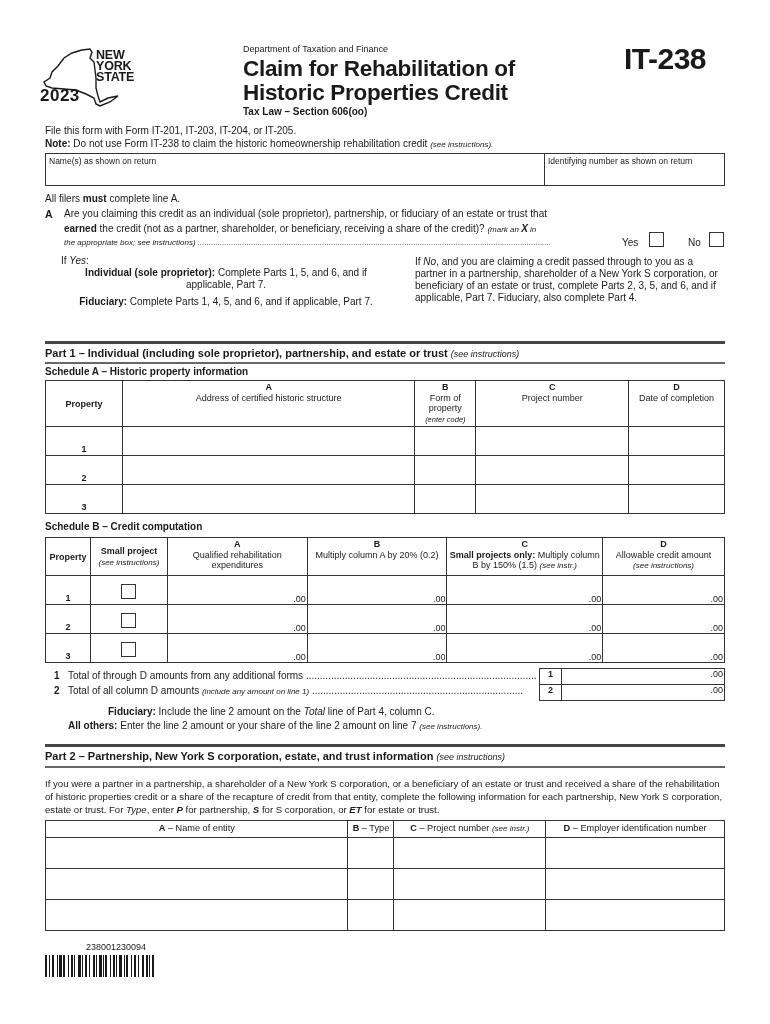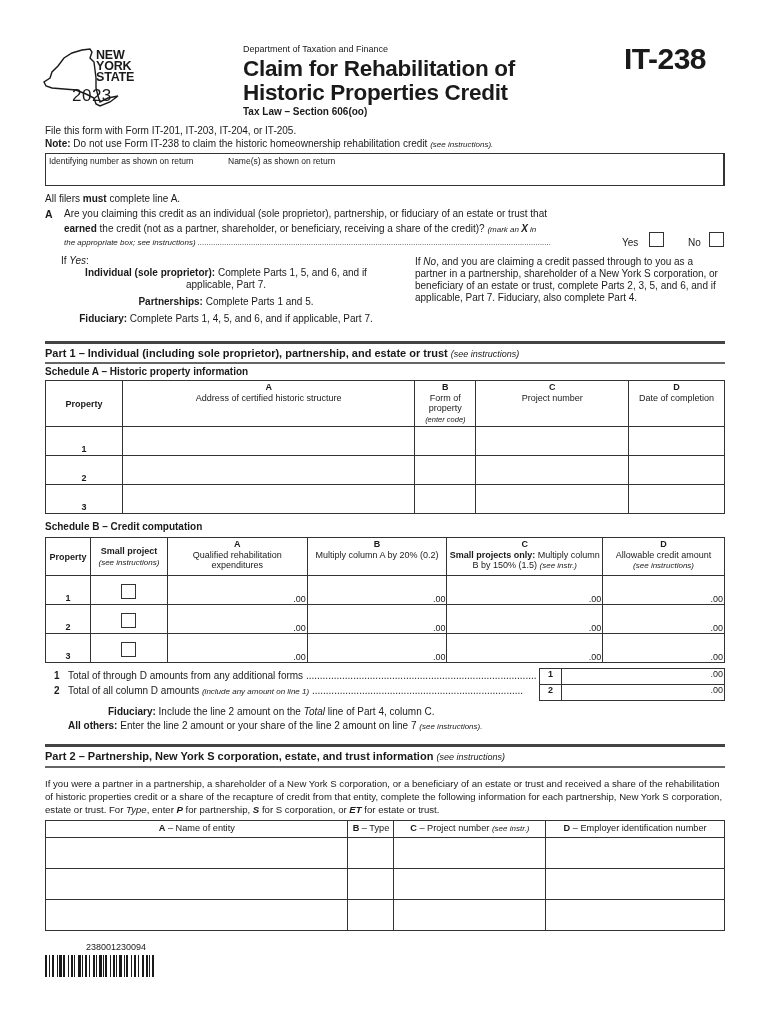--- a/index.html
+++ b/index.html
@@ -6,21 +6,21 @@
   html, body { width: 770px; height: 1024px; background: #ffffff; overflow: hidden; }
   body { font-family: "Liberation Sans", sans-serif; color: #1a1a1a; position: relative; font-size: 9.5px; }
   .abs { position: absolute; }
   b, .b { font-weight: bold; }
   i, .i { font-style: italic; }
   .small-i { font-style: italic; font-size: 8px; }
 
   
   #logo { left: 38px; top: 44px; width: 110px; height: 66px; }
   #logo-text { position: absolute; left: 58px; top: 6px; font-weight: bold; font-size: 12.5px; line-height: 11px; letter-spacing: -0.2px; }
-  #logo-year { position: absolute; left: 2px; top: 42px; font-weight: normal; font-size: 17px; letter-spacing: 0.5px; margin-left: 32px; }
+  #logo-year { position: absolute; left: 2px; top: 42px; font-weight: bold; font-size: 17px; letter-spacing: 0.5px; }
   #dept { left: 243px; top: 44px; font-size: 9px; }
   #title { left: 243px; top: 57px; font-size: 22.5px; font-weight: bold; line-height: 24px; letter-spacing: -0.3px; }
   #taxlaw { left: 243px; top: 106px; font-size: 10px; font-weight: bold; }
   #formno { left: 624px; top: 42px; font-size: 30px; font-weight: bold; letter-spacing: -0.5px; }
 
   #file-line { left: 45px; top: 125px; font-size: 10px; }
   #note-line { left: 45px; top: 138px; font-size: 10px; }
 
   
   #name-box { left: 45px; top: 153px; width: 680px; height: 33px; border: 1.2px solid #333; display: flex; }
@@ -110,38 +110,37 @@
   <div>Claim for Rehabilitation of</div>
   <div>Historic Properties Credit</div>
 </div>
 <div id="taxlaw" class="abs">Tax Law – Section 606(oo)</div>
 <div id="formno" class="abs">IT-238</div>
 
 <div id="file-line" class="abs">File this form with Form IT-201, IT-203, IT-204, or IT-205.</div>
 <div id="note-line" class="abs"><b>Note:</b><span> Do not use Form IT-238 to claim the historic homeownership rehabilitation credit </span><span class="small-i">(see instructions).</span></div>
 
 <div id="name-box" class="abs">
+  <div id="name-cell" class="cell"><span>Name(s) as shown on return</span></div>
   <div id="id-cell" class="cell"><span>Identifying number as shown on return</span></div>
-  <div id="name-cell" class="cell"><span>Name(s) as shown on return</span></div>
 </div>
 
 <div id="all-filers" class="abs"><span>All filers </span><b>must</b><span> complete line A.</span></div>
 <div id="lineA-letter" class="abs">A</div>
 <div id="lineA-q1" class="abs">Are you claiming this credit as an individual (sole proprietor), partnership, or fiduciary of an estate or trust that</div>
 <div id="lineA-q2" class="abs"><b>earned</b><span> the credit (not as a partner, shareholder, or beneficiary, receiving a share of the credit)? </span><span class="small-i">(mark an </span><b class="i">X</b><span class="small-i"> in</span></div>
 <div id="lineA-q3" class="abs">the appropriate box; see instructions) ...............................................................................................................................................................</div>
 <div id="yes-lbl" class="abs">Yes</div>
 <div id="yes-box" class="abs"></div>
 <div id="no-lbl" class="abs">No</div>
 <div id="no-box" class="abs"></div>
 
 <div id="ifyes" class="abs">
   <div><span>If </span><i>Yes</i><span>:</span></div>
   <p><b>Individual (sole proprietor):</b><span> Complete Parts 1, 5, and 6, and if applicable, Part 7.</span></p>
-  <p><b>Partnerships:</b><span> Complete Parts 1 and 5.</span></p>
   <p><b>Fiduciary:</b><span> Complete Parts 1, 4, 5, and 6, and if applicable, Part 7.</span></p>
 </div>
 <div id="ifno" class="abs"><span>If </span><i>No</i><span>, and you are claiming a credit passed through to you as a partner in a partnership, shareholder of a New York S corporation, or beneficiary of an estate or trust, complete Parts 2, 3, 5, and 6, and if applicable, Part 7. Fiduciary, also complete Part 4.</span></div>
 
 <div class="rule-thick" style="left:45px;top:341px;width:680px;"></div>
 <div class="part-head" style="left:45px;top:347px;"><span>Part 1 – Individual (including sole proprietor), partnership, and estate or trust </span><span class="i">(see instructions)</span></div>
 <div class="rule-thin" style="left:45px;top:362px;width:680px;"></div>
 <div class="sched-head" style="left:45px;top:366px;">Schedule A – Historic property information</div>
 
 <table id="schedA">

